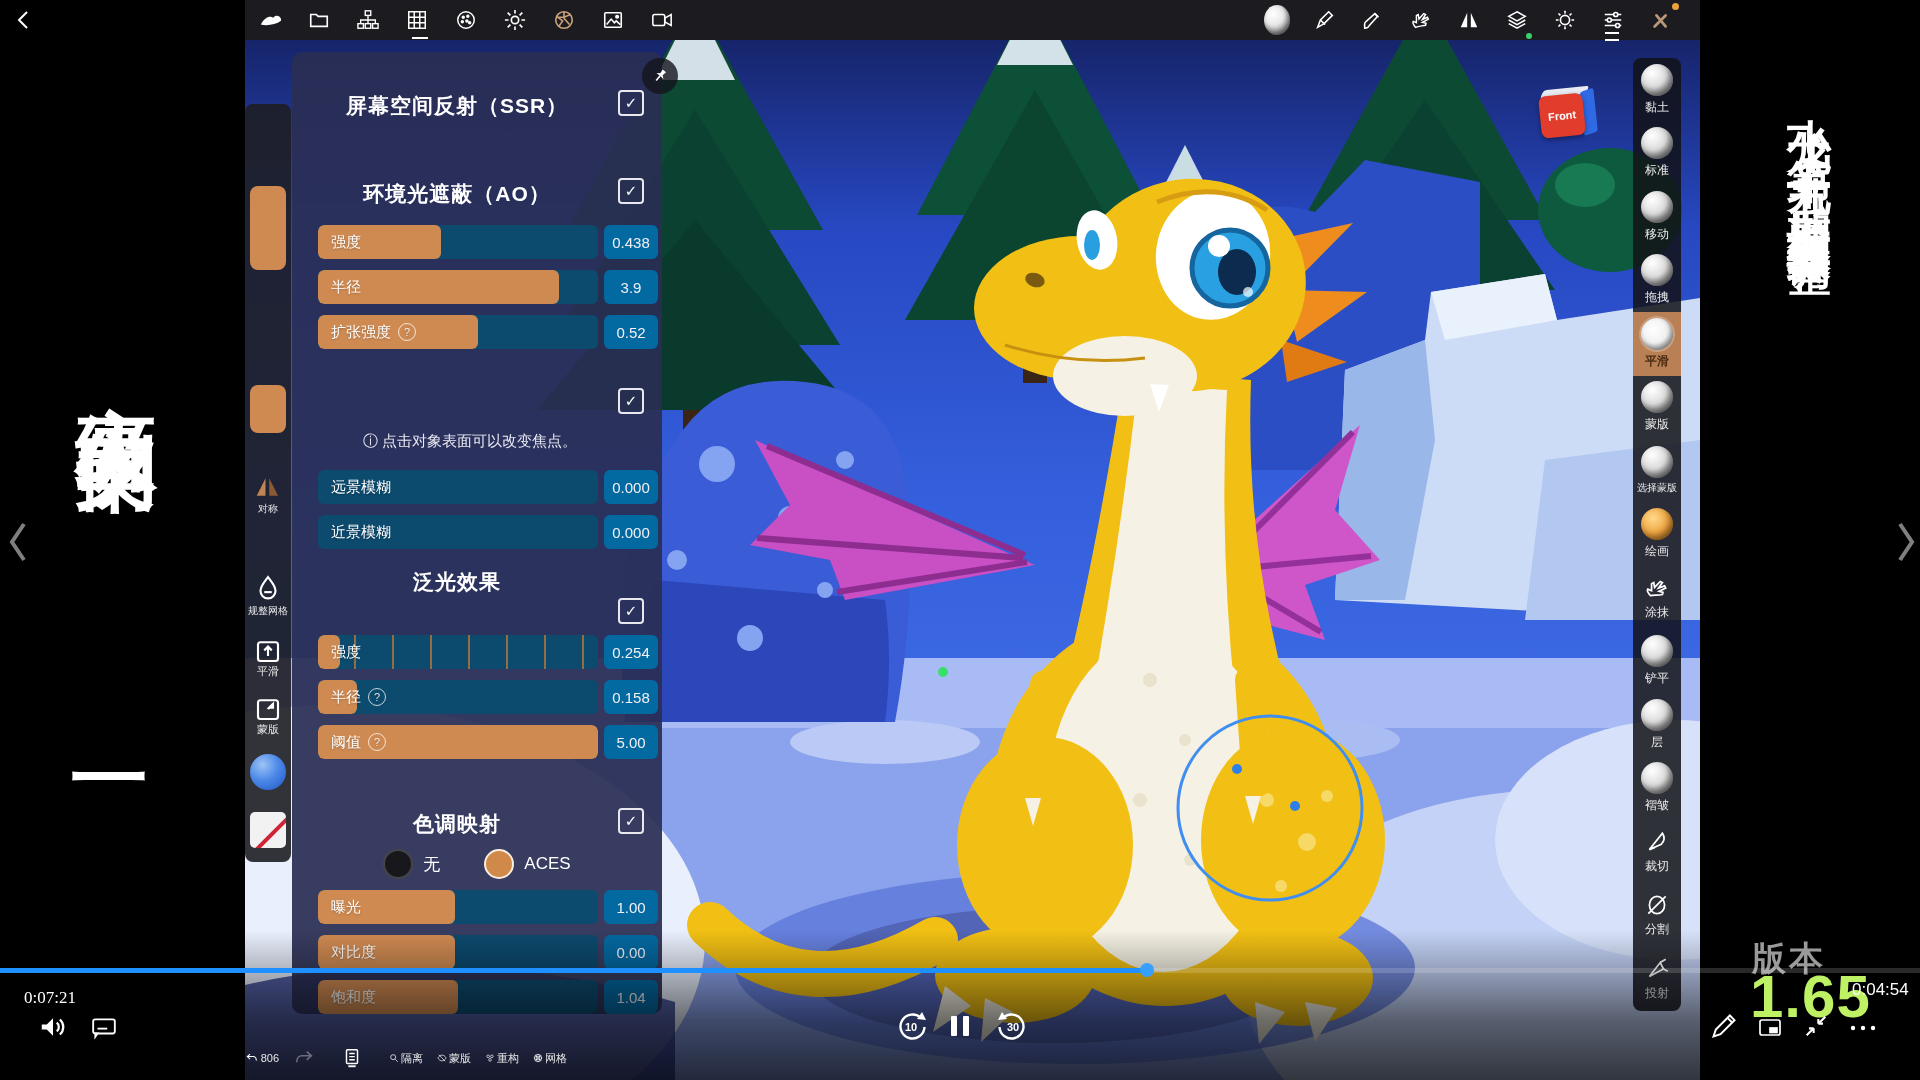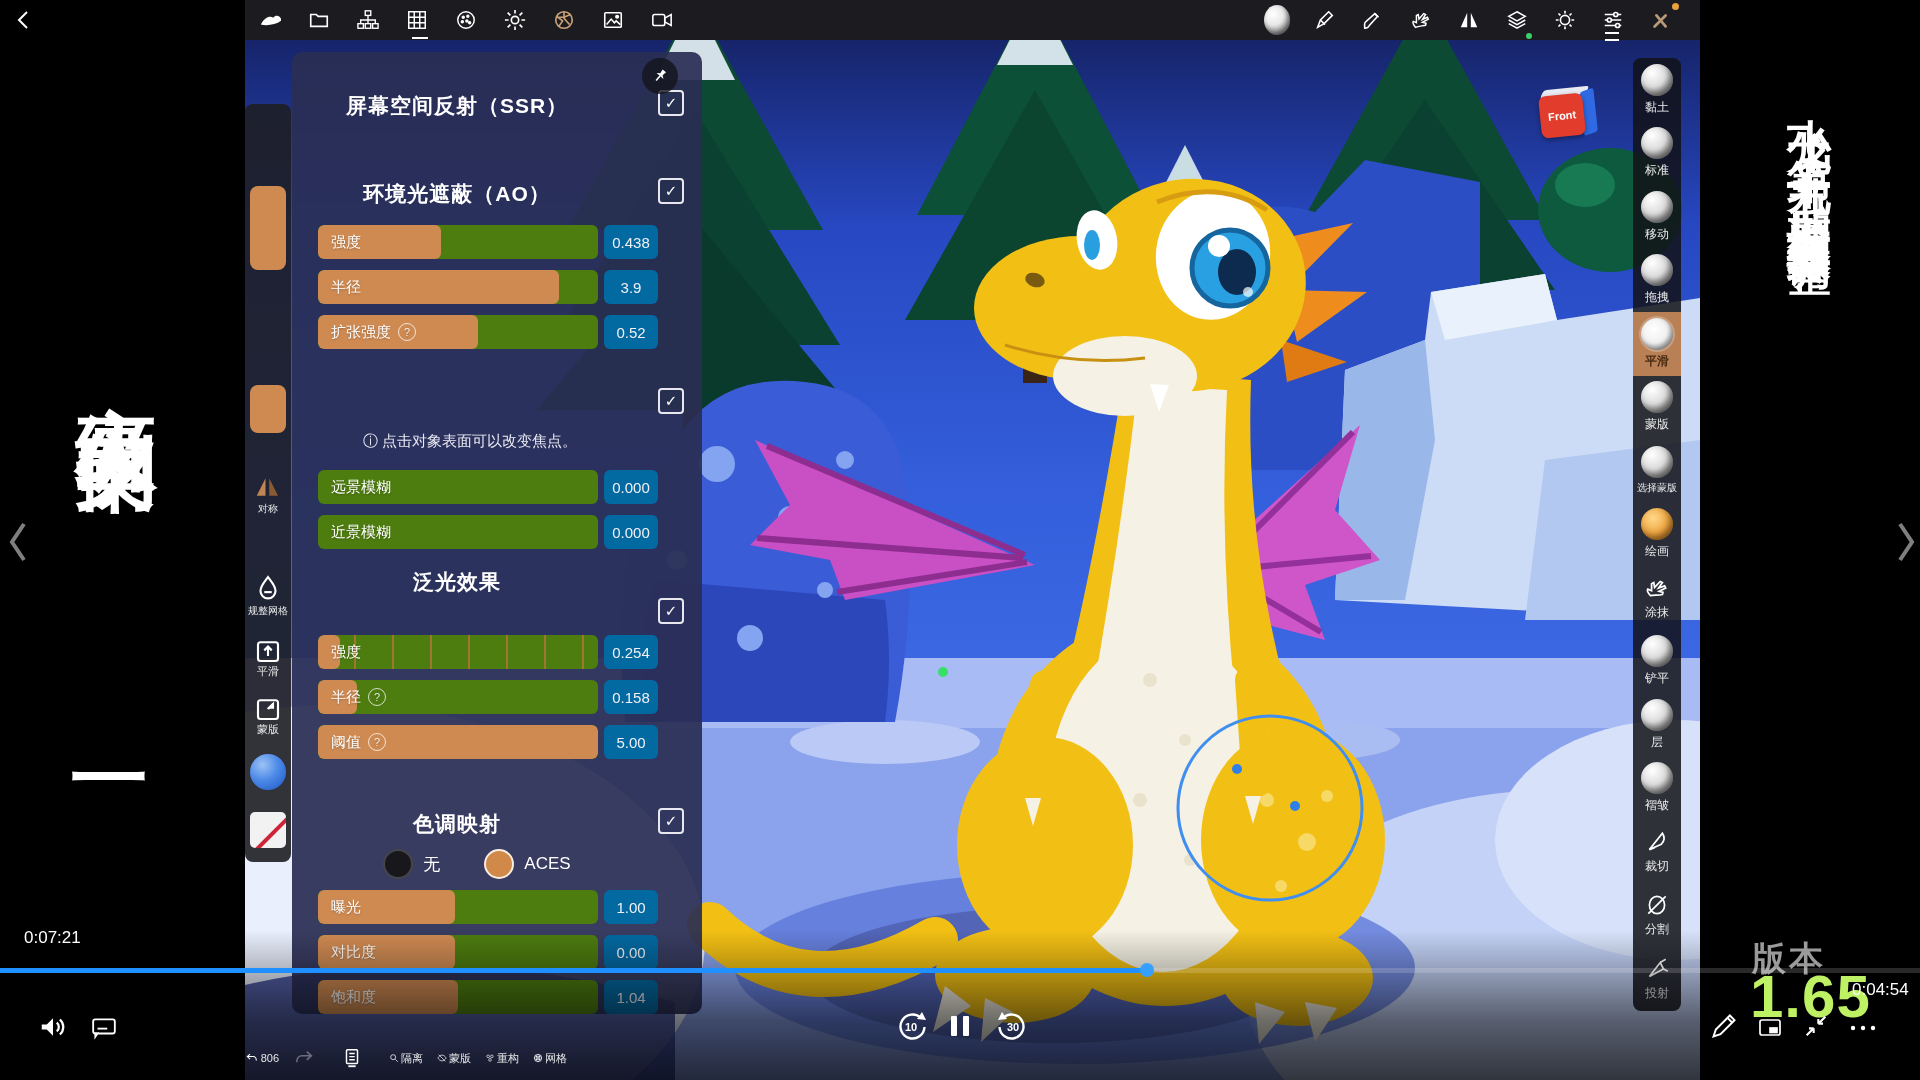--- a/index.html
+++ b/index.html
@@ -43,26 +43,26 @@
   #big-title{position:absolute;left:62px;top:338px;font-size:82px;letter-spacing:10px;}
   #big-title-dash{position:absolute;left:70px;top:728px;font-size:78px;font-weight:700;}
   #rv-col{position:absolute;left:0;top:84px;width:220px;display:flex;flex-direction:column;align-items:center;gap:22px;}
   #rv-col .vtext{font-size:44px;letter-spacing:6px;}
   .version-label{position:absolute;left:52px;top:936px;font-size:34px;font-weight:700;color:#9a9a9a;letter-spacing:3px;}
   .version-value{position:absolute;left:50px;top:962px;font-size:60px;font-weight:800;color:#bef264;letter-spacing:1px;}
   .chev{position:absolute;z-index:9;opacity:.75;}
 
   
   #panel{left:292px;top:52px;width:370px;height:962px;background:rgba(42,46,84,.93);
-         border-radius:10px;z-index:4;overflow:hidden;padding-left:40px;}
+         border-radius:10px;z-index:4;overflow:hidden;}
   .sec-title{position:absolute;left:0;width:330px;text-align:center;font-size:21px;font-weight:700;letter-spacing:1px;}
   .cbx{position:absolute;right:18px;width:22px;height:22px;border:2px solid #e8e8ee;border-radius:4px;
        display:flex;align-items:center;justify-content:center;font-size:15px;font-weight:700;color:#fff;}
   .srow{position:absolute;left:26px;width:340px;height:34px;display:flex;gap:6px;}
-  .strack{position:relative;width:280px;height:34px;background:#4d7c0f;border-radius:6px;overflow:hidden;}
+  .strack{position:relative;width:280px;height:34px;background:#0c4a6e;border-radius:6px;overflow:hidden;}
   .sfill{position:absolute;left:0;top:0;bottom:0;background:#cf8a52;border-radius:6px;}
   .sticks{position:absolute;inset:0;background:repeating-linear-gradient(90deg,transparent 0 36px,#b5763a 36px 38px);opacity:.8;}
   .slabel{position:absolute;left:13px;top:0;height:34px;display:flex;align-items:center;gap:7px;
           font-size:15px;color:#fff;white-space:nowrap;text-shadow:0 1px 2px rgba(0,0,0,.25);}
   .help{width:16px;height:16px;border:1.5px solid rgba(255,255,255,.75);border-radius:50%;
         display:inline-flex;align-items:center;justify-content:center;font-size:11px;color:rgba(255,255,255,.85);}
   .sval{width:54px;height:34px;background:#0369a1;border-radius:6px;display:flex;align-items:center;
         justify-content:center;font-size:15px;color:#f0f0f5;}
   .note{position:absolute;left:0;width:356px;text-align:center;font-size:15px;color:#e9e9f2;}
   .radiorow{position:absolute;left:0;width:370px;display:flex;justify-content:center;gap:44px;align-items:center;}
@@ -715,21 +715,21 @@
       <path d="M8 6l12 18L8 42"></path>
     </svg>
 </div>
 
 <div id="shade" class="abs"></div>
 <div id="progress" class="abs">
   <div id="progress-fill" style="width: 59.8%;"></div>
 </div>
 <div id="knob" class="abs"></div>
 
-<div class="ptime abs" style="left:24px;top:928px;">0:07:21</div>
+<div class="ptime abs" style="left:24px;top:988px;font-family:Liberation Serif, serif;">0:07:21</div>
 <div class="ptime abs" style="left:1852px;top:980px;">0:04:54</div>
 
 <div class="pctrl abs" style="left:38px;top:1012px;width:30px;height:30px;">
   <svg viewBox="0 0 24 24">
     <path d="M3 10v4h4l5 5V5L7 10H3z" fill="#fff"></path>
     <path d="M15 8.5a4.5 4.5 0 0 1 0 7M17.5 6a8 8 0 0 1 0 12" stroke="#fff" stroke-width="1.8" fill="none"></path>
     </svg>
 </div>
 <div class="pctrl abs" style="left:90px;top:1014px;width:28px;height:26px;">
   <svg viewBox="0 0 24 24" stroke="#fff" stroke-width="1.7" fill="none">

